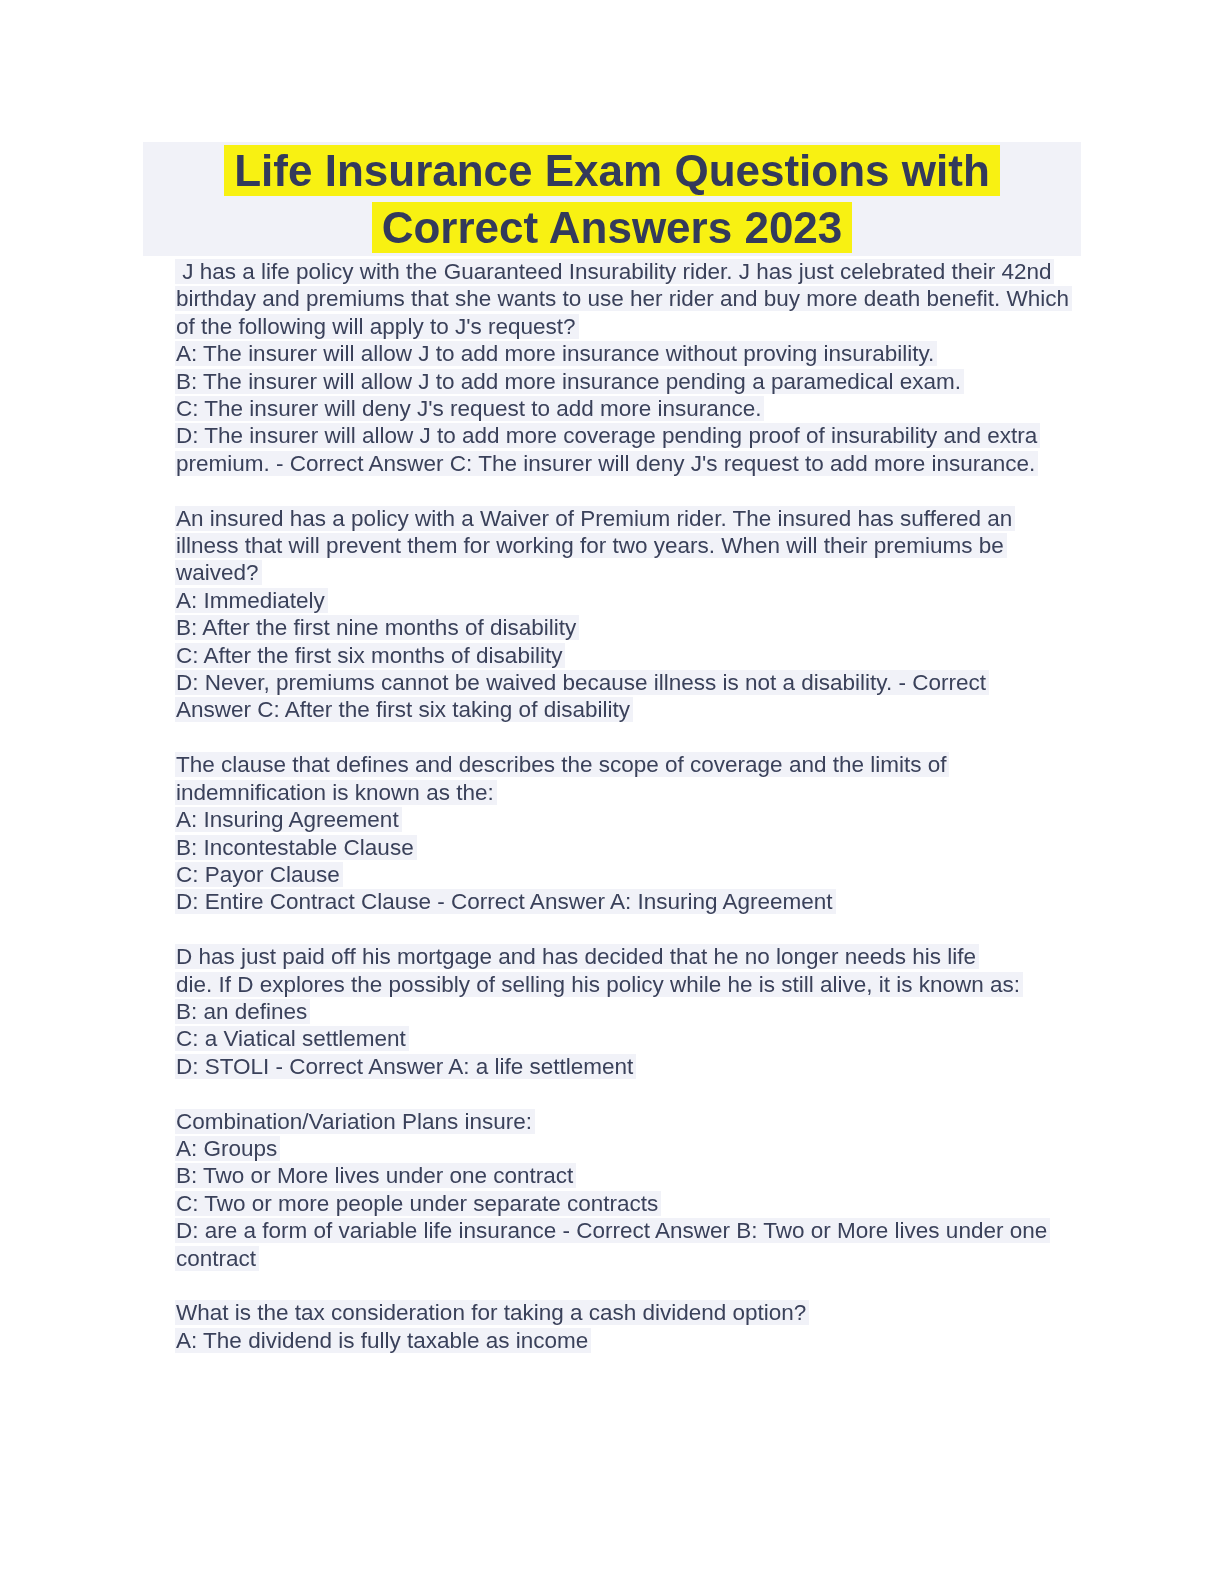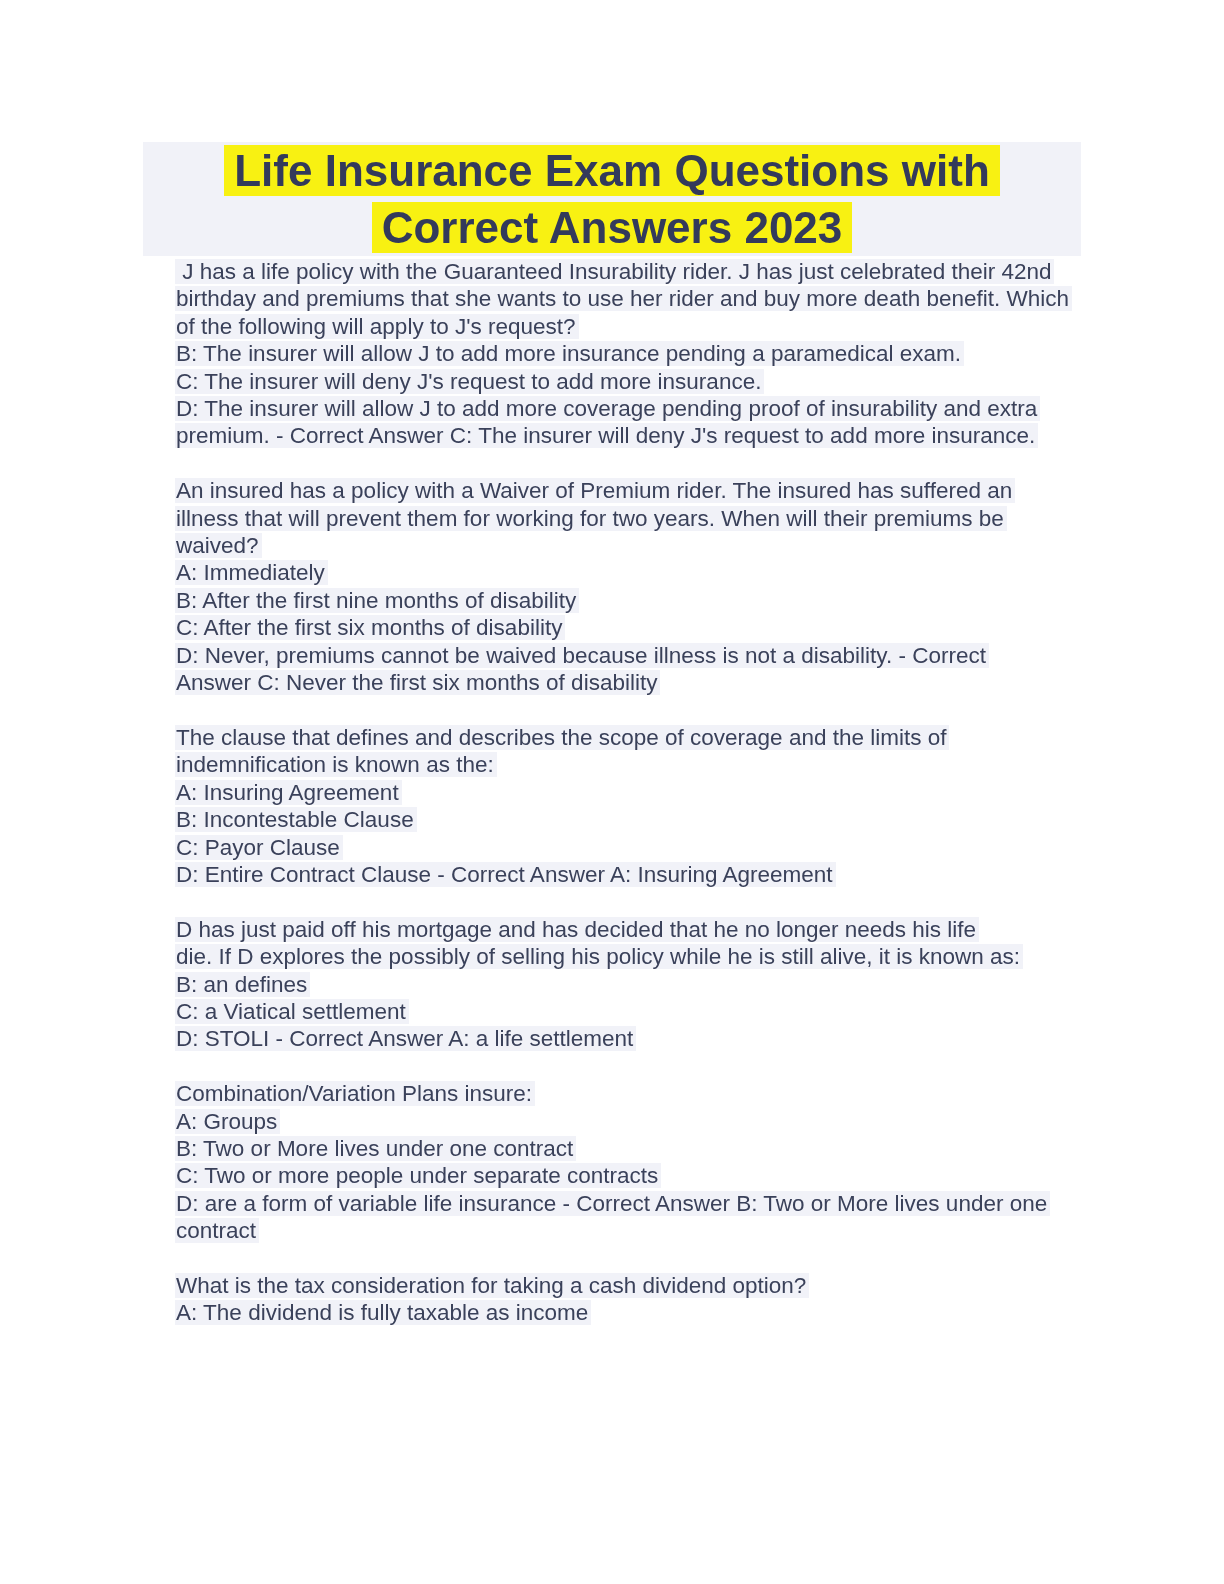--- a/index.html
+++ b/index.html
@@ -69,34 +69,35 @@
   <div class="content">
     <div class="title-block">
       <span class="title-line"><span>Life Insurance Exam Questions with</span></span>
       <span class="title-line"><span>Correct Answers 2023</span></span>
     </div>
     <div class="doc-body" id="doc-body">
         <div class="block">
           <div class="line"><span> J has a life policy with the Guaranteed Insurability rider. J has just celebrated their 42nd</span></div>
           <div class="line"><span>birthday and premiums that she wants to use her rider and buy more death benefit. Which</span></div>
           <div class="line"><span>of the following will apply to J's request?</span></div>
+          <div class="line"><span>A: The insurer will allow J to add more insurance without proving insurability.</span></div>
           <div class="line"><span>B: The insurer will allow J to add more insurance pending a paramedical exam.</span></div>
           <div class="line"><span>C: The insurer will deny J's request to add more insurance.</span></div>
           <div class="line"><span>D: The insurer will allow J to add more coverage pending proof of insurability and extra</span></div>
           <div class="line"><span>premium. - Correct Answer C: The insurer will deny J's request to add more insurance.</span></div>
         </div>
         <div class="block">
           <div class="line"><span>An insured has a policy with a Waiver of Premium rider. The insured has suffered an</span></div>
           <div class="line"><span>illness that will prevent them for working for two years. When will their premiums be</span></div>
           <div class="line"><span>waived?</span></div>
           <div class="line"><span>A: Immediately</span></div>
           <div class="line"><span>B: After the first nine months of disability</span></div>
           <div class="line"><span>C: After the first six months of disability</span></div>
           <div class="line"><span>D: Never, premiums cannot be waived because illness is not a disability. - Correct</span></div>
-          <div class="line"><span>Answer C: Never the first six months of disability</span></div>
+          <div class="line"><span>Answer C: After the first six taking of disability</span></div>
         </div>
         <div class="block">
           <div class="line"><span>The clause that defines and describes the scope of coverage and the limits of</span></div>
           <div class="line"><span>indemnification is known as the:</span></div>
           <div class="line"><span>A: Insuring Agreement</span></div>
           <div class="line"><span>B: Incontestable Clause</span></div>
           <div class="line"><span>C: Payor Clause</span></div>
           <div class="line"><span>D: Entire Contract Clause - Correct Answer A: Insuring Agreement</span></div>
         </div>
         <div class="block">

